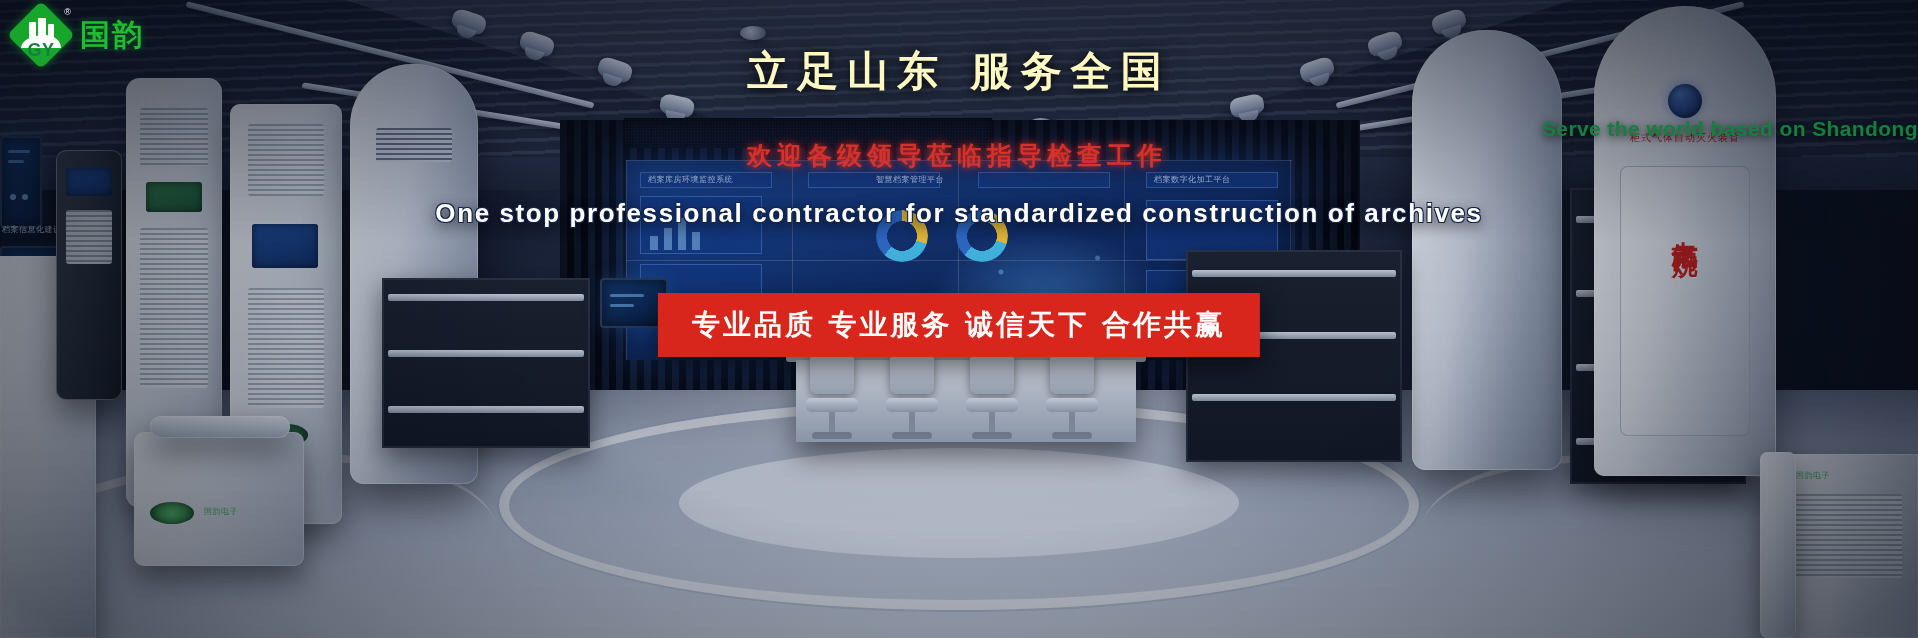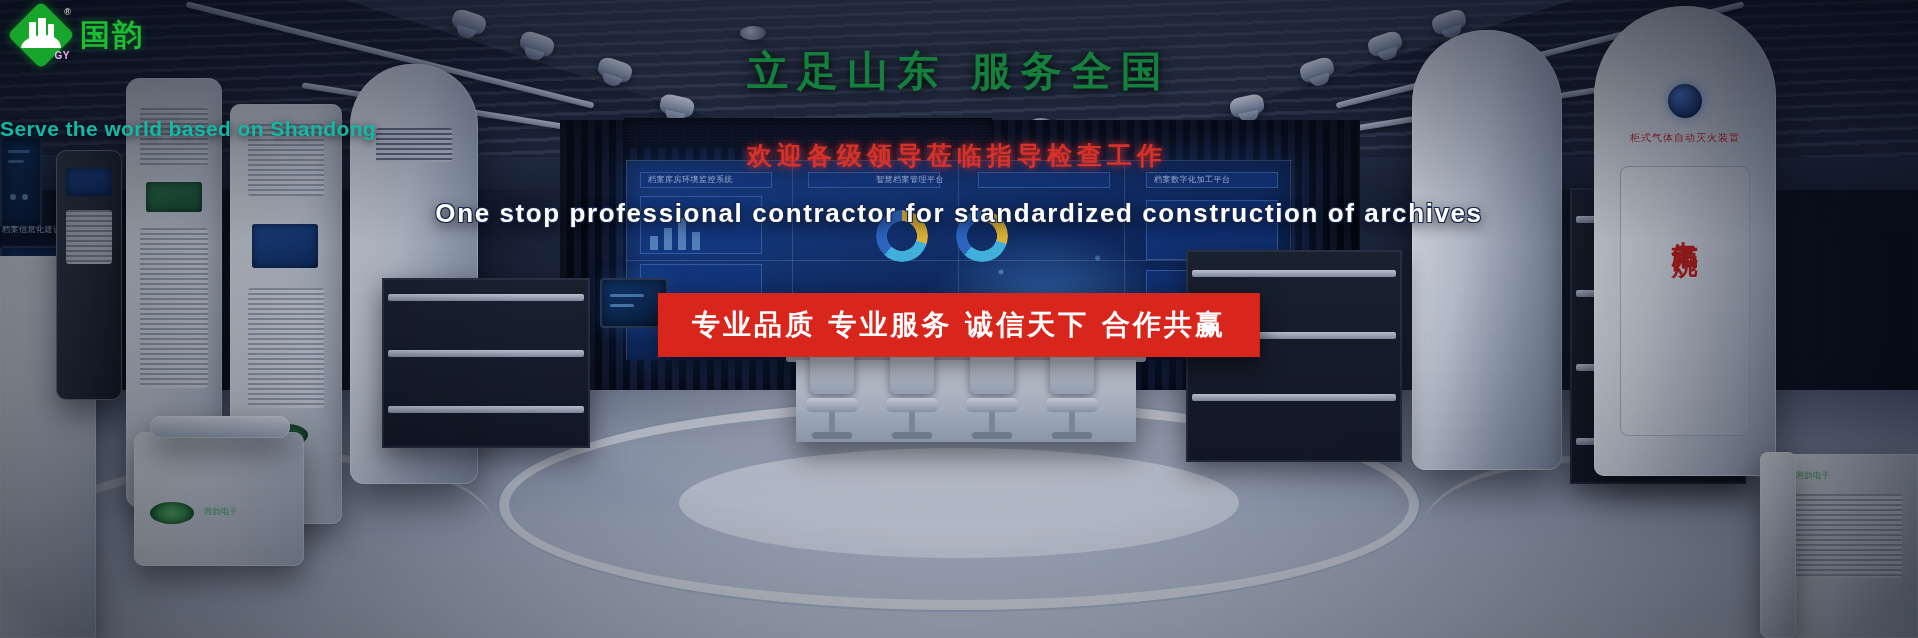--- a/index.html
+++ b/index.html
@@ -311,22 +311,22 @@
   }
   .logo-diamond{
     position:absolute;left:5px;top:5px;width:48px;height:48px;
     background:#17a62b;transform:rotate(45deg);border-radius:6px;
     box-shadow:0 0 10px rgba(20,180,50,.5);
   }
   .logo-bld{
     position:absolute;background:#ffffff;border-radius:1px;
   }
   .logo-gy{
-    position:absolute;left:0;right:0;bottom:3px;text-align:right;
-    color:#f0abfc;font-weight:700;font-size:10px;letter-spacing:.5px;
+    position:absolute;left:0;right:0;bottom:3px;text-align:center;
+    color:#15803d;font-weight:700;font-size:18px;letter-spacing:.5px;
     font-family:"Liberation Sans",sans-serif;
   }
   .logo-hill{
     position:absolute;left:9px;bottom:16px;width:40px;height:13px;
     background:#ffffff;
     border-radius:60% 40% 0 0 / 100% 100% 0 0;
   }
   .logo-r{
     position:absolute;right:-1px;top:1px;color:#ffffff;font-size:9px;
   }
@@ -337,27 +337,27 @@
   }
 
   .overlay{
     position:absolute;left:0;right:0;top:0;bottom:0;z-index:30;
     pointer-events:none;
   }
   .ov-inner{position:relative;width:100%;height:100%;}
 
   .tagline-cn{
     position:absolute;left:0;right:0;top:44px;text-align:center;
-    color:#15803d;font-size:41px;font-weight:700;letter-spacing:9px;
+    color:#fef9c3;font-size:41px;font-weight:700;letter-spacing:9px;
     text-shadow:0 2px 10px rgba(0,0,0,.75),0 0 26px rgba(0,0,0,.6);
     font-family:"DejaVu Sans","Liberation Sans",sans-serif;
   }
   .tagline-en{
-    position:absolute;left:0;right:0;top:117px;text-align:left;
-    color:#14b8a6;font-size:21px;font-weight:700;letter-spacing:.4px;
+    position:absolute;left:0;right:0;top:117px;text-align:right;
+    color:#15803d;font-size:21px;font-weight:700;letter-spacing:.4px;
     text-shadow:0 2px 8px rgba(0,0,0,.8);
     font-family:"Liberation Sans",sans-serif;
   }
   .led-text{
     position:absolute;left:0;right:4px;top:139px;text-align:center;
     color:#e0342c;font-size:25px;font-weight:700;letter-spacing:5px;
     text-shadow:0 0 6px rgba(225,50,40,.85),0 0 14px rgba(200,30,20,.55);
     font-family:"DejaVu Sans","Liberation Sans",sans-serif;
     opacity:.95;
   }

